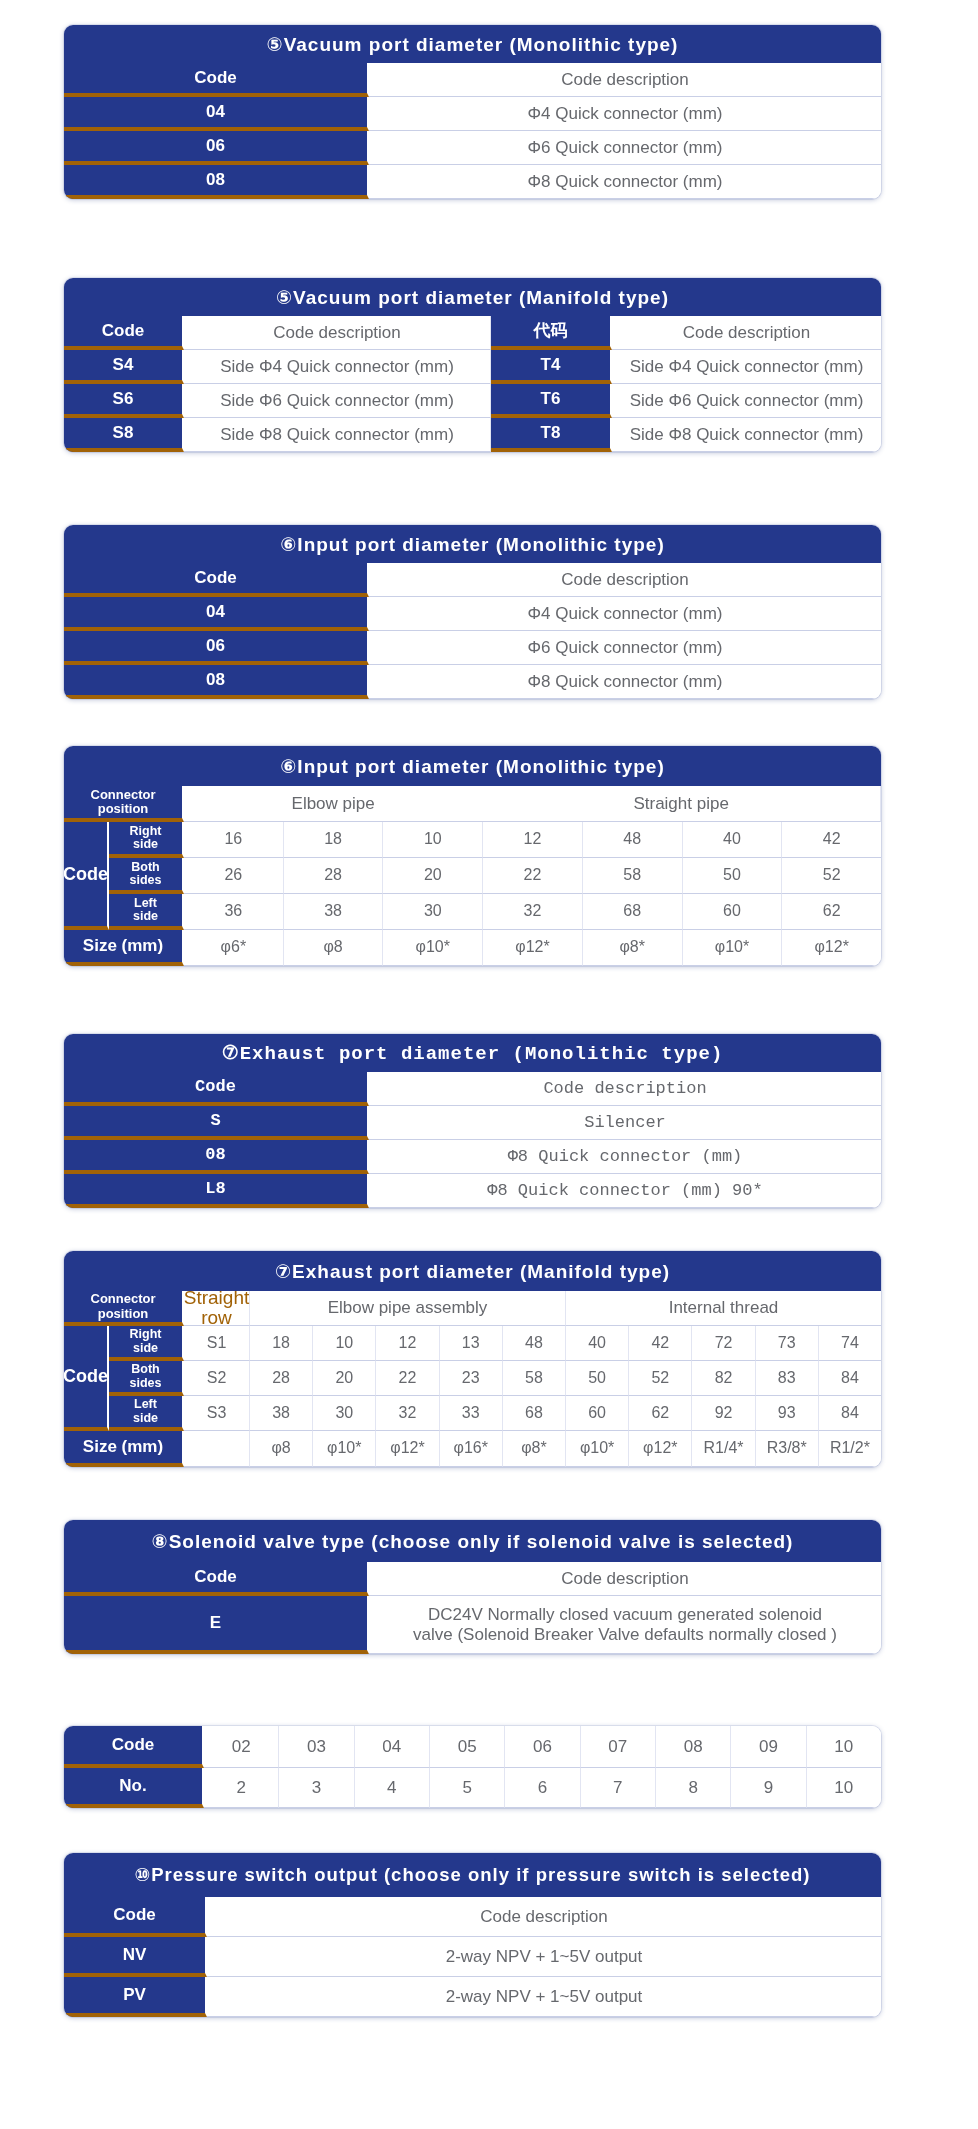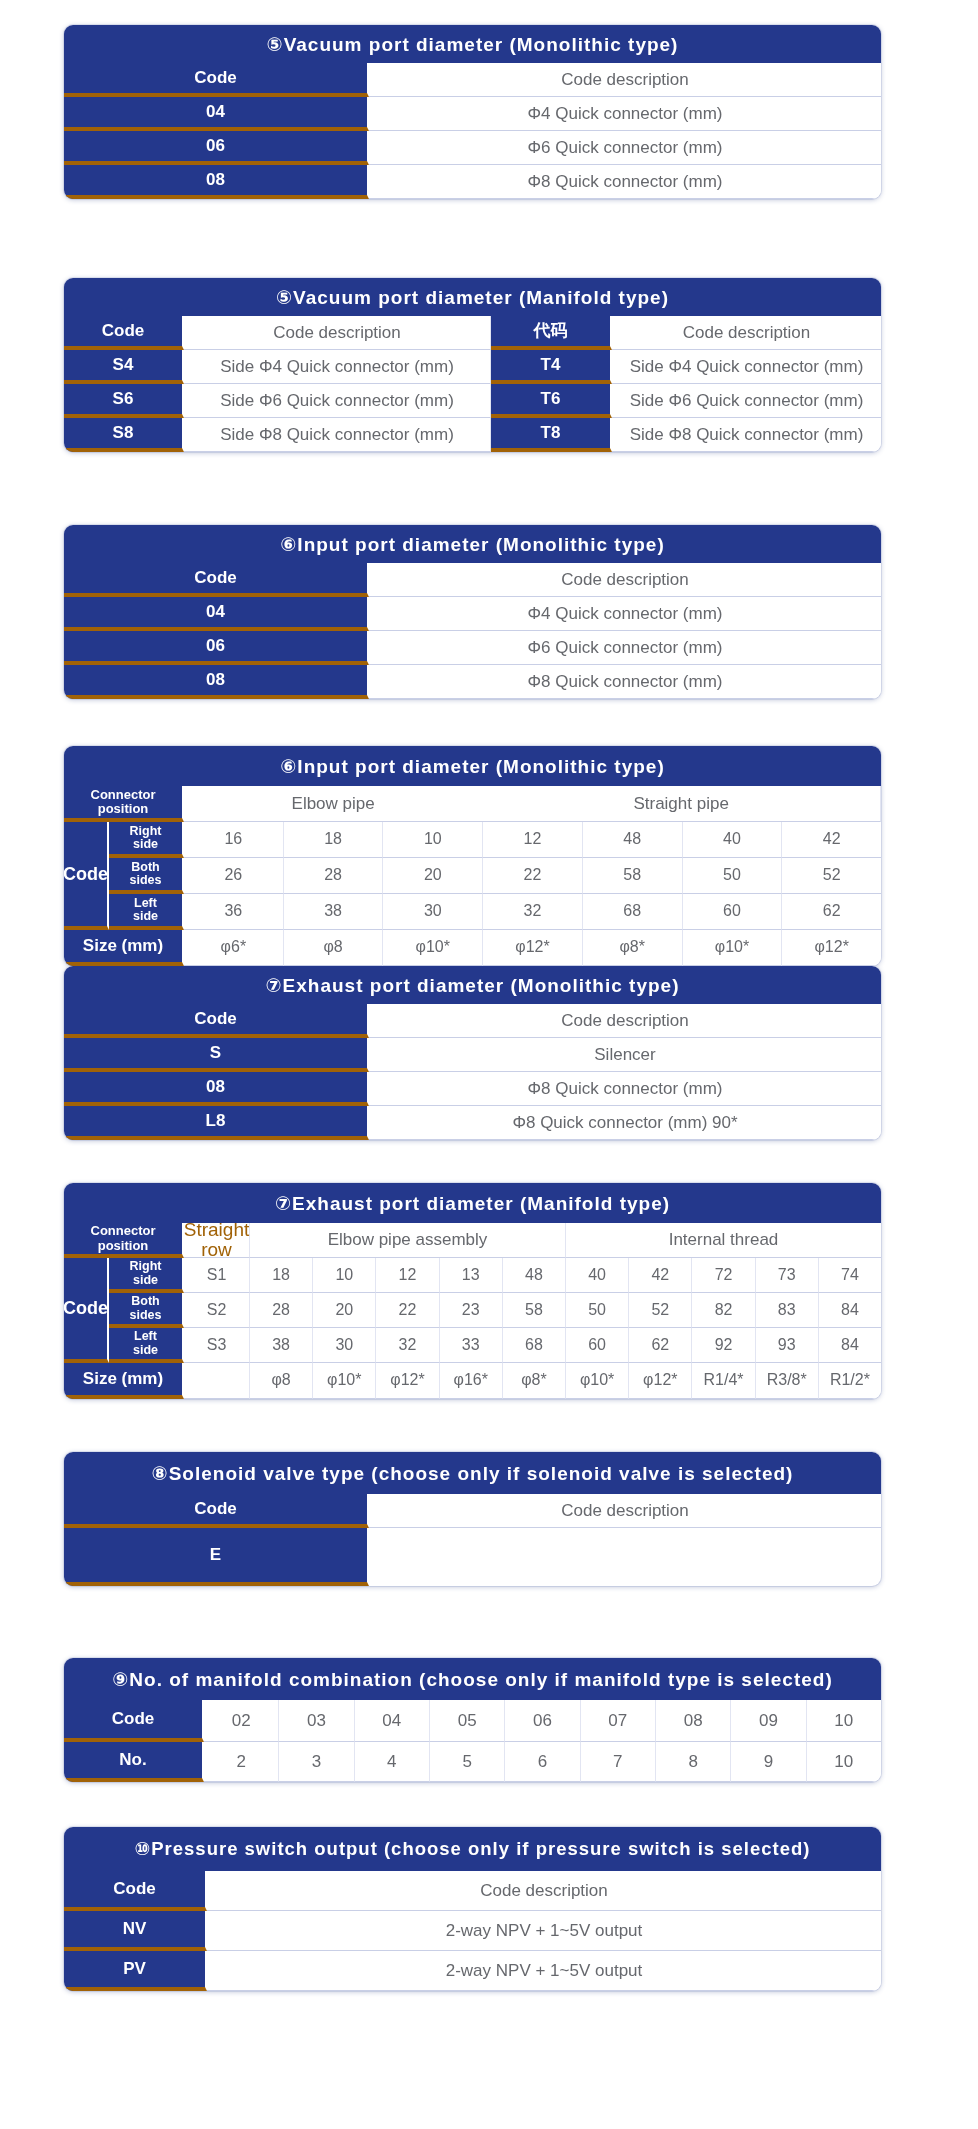--- a/index.html
+++ b/index.html
@@ -17,21 +17,21 @@
   .h34{height:34px;} .h36{height:36px;} .h35{height:35px;} .h40{height:40px;} .h42{height:42px;} .h58{height:58px;}
   .w120{width:120px;} .w305{width:305px;} .w121{width:121px;} .w45{width:45px;} .w75{width:75px;}
   .w66{width:66px;} .w140{width:140px;} .w143{width:143px;} .w307{width:307px;}
   .f1{flex:1;} .f3{flex:3;} .f4{flex:4;}
   .small{font-size:12.5px;line-height:1.05;padding:0 12px;}
   .corner{font-size:13px;line-height:1.1;padding:0 18px;}
   .mid{font-size:16px;}
   .codev{font-size:18px;}
   .sub2{font-size:19px;line-height:1.05;padding:0 4px;color:#a16207;}
   .g1{margin-top:25px;} .g2{margin-top:79px;} .g3{margin-top:73px;} .g4{margin-top:47px;}
-  .g5{} .g6{margin-top:43px;} .g7{margin-top:53px;} .g8{margin-top:72px;} .g9{margin-top:45px;}
+  .g5{margin-top:68px;font-family:Liberation Mono, monospace;} .g6{margin-top:43px;} .g7{margin-top:53px;} .g8{margin-top:72px;} .g9{margin-top:45px;}
   .tt44{height:44px;font-size:18.5px;}
 </style>
 </head>
 <body>
 
 <div class="t g1">
   <div class="tt">⑤Vacuum port diameter (Monolithic type)</div>
   <div class="r">
     <div class="c b h34 w305">Code</div>
     <div class="c w h34 f1 last">Code description</div>
@@ -244,25 +244,28 @@
 </div>
 
 <div class="t g7">
   <div class="tt h42">⑧Solenoid valve type (choose only if solenoid valve is selected)</div>
   <div class="r">
     <div class="c b h34 w305">Code</div>
     <div class="c w h34 f1 last">Code description</div>
   </div>
   <div class="r">
     <div class="c b h58 w305">E</div>
+    <div class="c w h58 f1 last">
+      <div>DC24V Normally closed vacuum generated solenoid</div>
+      <div>valve (Solenoid Breaker Valve defaults normally closed )</div>
+    </div>
   </div>
 </div>
 
 <div class="t g8">
-  <div class="tt h42">⑨No. of manifold combination (choose only if manifold type is selected)</div>
   <div class="r">
     <div class="c b h42 w140">Code</div>
     <div class="c w h42 f1">02</div>
     <div class="c w h42 f1">03</div>
     <div class="c w h42 f1">04</div>
     <div class="c w h42 f1">05</div>
     <div class="c w h42 f1">06</div>
     <div class="c w h42 f1">07</div>
     <div class="c w h42 f1">08</div>
     <div class="c w h42 f1">09</div>

